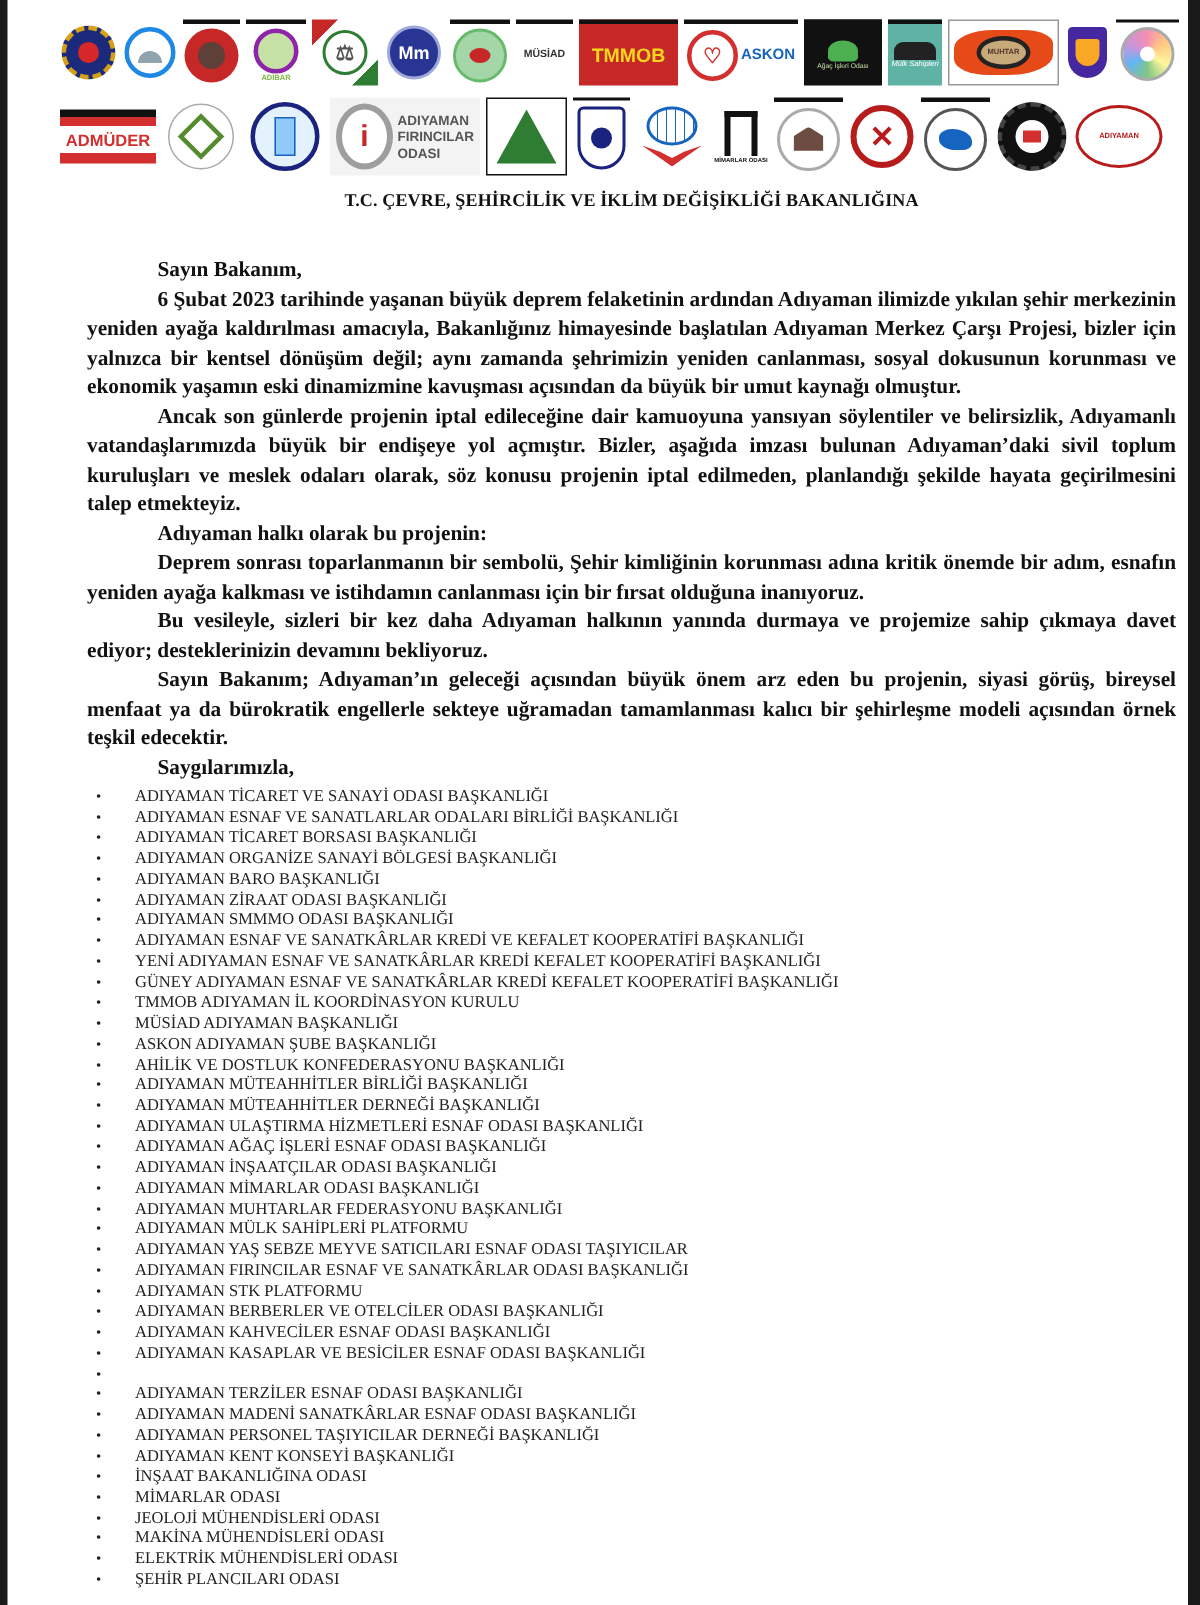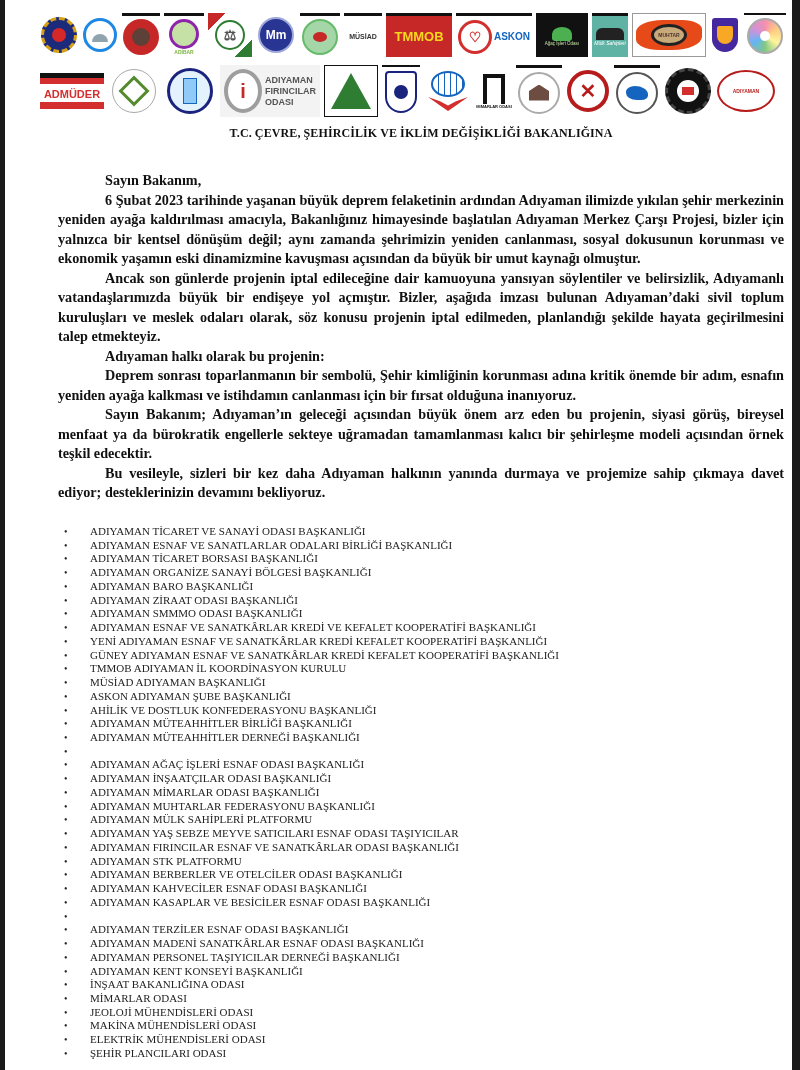--- a/index.html
+++ b/index.html
@@ -163,22 +163,23 @@
   </div>
 </div>
 
 <div class="doc">
   <div class="title">T.C. ÇEVRE, ŞEHİRCİLİK VE İKLİM DEĞİŞİKLİĞİ BAKANLIĞINA</div>
   <div class="salute">Sayın Bakanım,</div>
   <p class="para indent">6 Şubat 2023 tarihinde yaşanan büyük deprem felaketinin ardından Adıyaman ilimizde yıkılan şehir merkezinin yeniden ayağa kaldırılması amacıyla, Bakanlığınız himayesinde başlatılan Adıyaman Merkez Çarşı Projesi, bizler için yalnızca bir kentsel dönüşüm değil; aynı zamanda şehrimizin yeniden canlanması, sosyal dokusunun korunması ve ekonomik yaşamın eski dinamizmine kavuşması açısından da büyük bir umut kaynağı olmuştur.</p>
   <p class="para indent">Ancak son günlerde projenin iptal edileceğine dair kamuoyuna yansıyan söylentiler ve belirsizlik, Adıyamanlı vatandaşlarımızda büyük bir endişeye yol açmıştır. Bizler, aşağıda imzası bulunan Adıyaman’daki sivil toplum kuruluşları ve meslek odaları olarak, söz konusu projenin iptal edilmeden, planlandığı şekilde hayata geçirilmesini talep etmekteyiz.</p>
   <p class="para indent">Adıyaman halkı olarak bu projenin:</p>
   <p class="para indent">Deprem sonrası toparlanmanın bir sembolü, Şehir kimliğinin korunması adına kritik önemde bir adım, esnafın yeniden ayağa kalkması ve istihdamın canlanması için bir fırsat olduğuna inanıyoruz.</p>
+  <p class="para indent">Bu vesileyle, sizleri bir kez daha Adıyaman halkının yanında durmaya ve projemize sahip çıkmaya davet ediyor; desteklerinizin devamını bekliyoruz.</p>
   <p class="para indent">Sayın Bakanım; Adıyaman’ın geleceği açısından büyük önem arz eden bu projenin, siyasi görüş, bireysel menfaat ya da bürokratik engellerle sekteye uğramadan tamamlanması kalıcı bir şehirleşme modeli açısından örnek teşkil edecektir.</p>
-  <p class="para indent">Bu vesileyle, sizleri bir kez daha Adıyaman halkının yanında durmaya ve projemize sahip çıkmaya davet ediyor; desteklerinizin devamını bekliyoruz.</p>
+  <div class="salute">Saygılarımızla,</div>
 </div>
 
 <ul class="signers" id="signers">
     <li>
       <span class="bullet">•</span>
       <span>ADIYAMAN TİCARET VE SANAYİ ODASI BAŞKANLIĞI</span>
     </li>
     <li>
       <span class="bullet">•</span>
       <span>ADIYAMAN ESNAF VE SANATLARLAR ODALARI BİRLİĞİ BAŞKANLIĞI</span>
@@ -234,20 +235,21 @@
     <li>
       <span class="bullet">•</span>
       <span>ADIYAMAN MÜTEAHHİTLER BİRLİĞİ BAŞKANLIĞI</span>
     </li>
     <li>
       <span class="bullet">•</span>
       <span>ADIYAMAN MÜTEAHHİTLER DERNEĞİ BAŞKANLIĞI</span>
     </li>
     <li>
       <span class="bullet">•</span>
+      <span>ADIYAMAN ULAŞTIRMA HİZMETLERİ ESNAF ODASI BAŞKANLIĞI</span>
     </li>
     <li>
       <span class="bullet">•</span>
       <span>ADIYAMAN AĞAÇ İŞLERİ ESNAF ODASI BAŞKANLIĞI</span>
     </li>
     <li>
       <span class="bullet">•</span>
       <span>ADIYAMAN İNŞAATÇILAR ODASI BAŞKANLIĞI</span>
     </li>
     <li>

